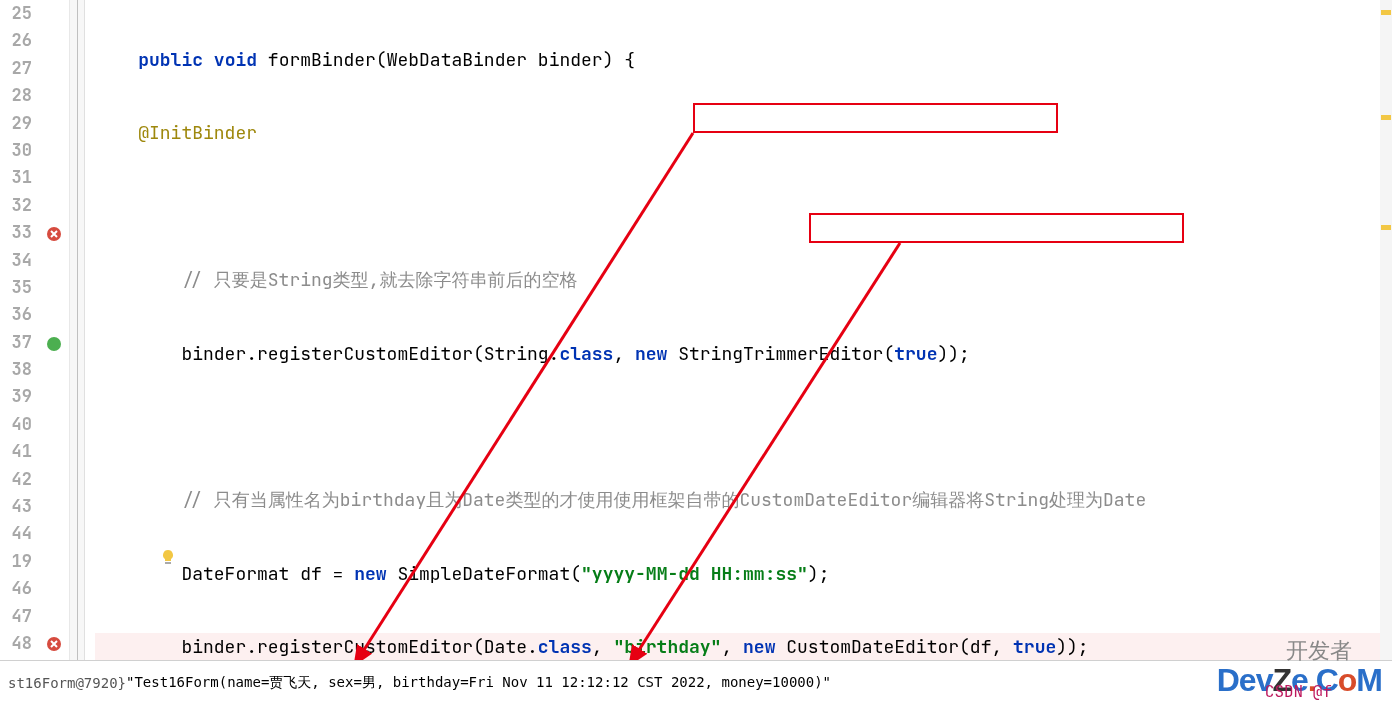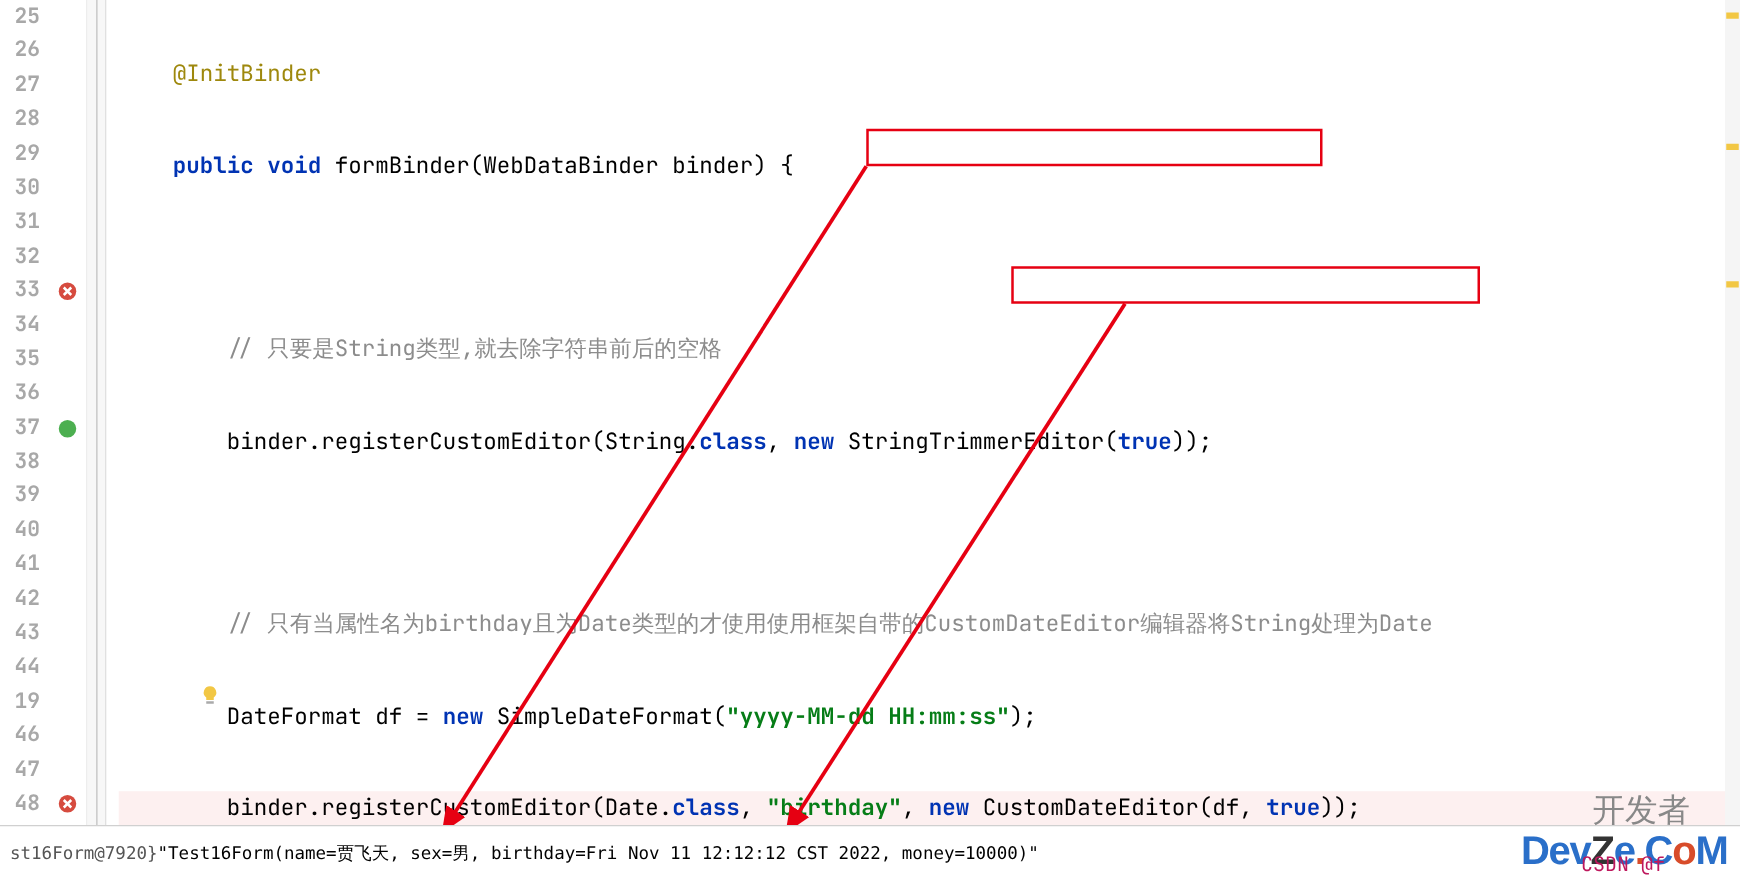--- a/index.html
+++ b/index.html
@@ -96,21 +96,21 @@
     color: #2a6fc9;
     font-family: Liberation Sans, sans-serif;
     letter-spacing: -1px;
   }
   .watermark .z { color: #333; }
   .watermark .dot { color: #d84c2a; }
   .watermark-top {
     position: absolute;
     right: 40px;
     bottom: 38px;
-    font-size: 26px;
+    font-size: 22px;
     color: #888;
     font-family: "SimHei", sans-serif;
   }
   .csdn-mark {
     position: absolute;
     right: 60px;
     bottom: 2px;
     color: #be185d;
     font-size: 16px;
     margin-top: 20px;
@@ -208,22 +208,22 @@
           <path d="M5 5 L11 11 M11 5 L5 11"></path>
         </svg>
     </div>
   </div>
 
   <div class="gutter-fold">
     <div class="fold-line" style="top:0;height:660px"></div>
   </div>
 
   <div class="code">
+    <div class="code-line">    <span class="kw">public</span> <span class="kw">void</span> <span>formBinder</span><span>(WebDataBinder binder) {</span></div>
     <div class="code-line">    <span class="ann">@InitBinder</span></div>
-    <div class="code-line">    <span class="kw">public</span> <span class="kw">void</span> <span>formBinder</span><span>(WebDataBinder binder) {</span></div>
     <div class="code-line"></div>
     <div class="code-line">        <span class="cmt">// 只要是String类型,就去除字符串前后的空格</span></div>
     <div class="code-line">        <span>binder.registerCustomEditor(String.</span><span class="kw">class</span><span>, </span><span class="kw">new</span><span> StringTrimmerEditor(</span><span class="kw">true</span><span>));</span></div>
     <div class="code-line"></div>
     <div class="code-line">        <span class="cmt">// 只有当属性名为birthday且为Date类型的才使用使用框架自带的CustomDateEditor编辑器将String处理为Date</span></div>
     <div class="code-line">        <span>DateFormat df = </span><span class="kw">new</span><span> SimpleDateFormat(</span><span class="str">"yyyy-MM-dd HH:mm:ss"</span><span>);</span></div>
     <div class="code-line err-line-bg">        <span>binder.registerCustomEditor(Date.</span><span class="kw">class</span><span>, </span><span class="str">"birthday"</span><span>, </span><span class="kw">new</span><span> CustomDateEditor(df, </span><span class="kw">true</span><span>));</span></div>
     
     
     

